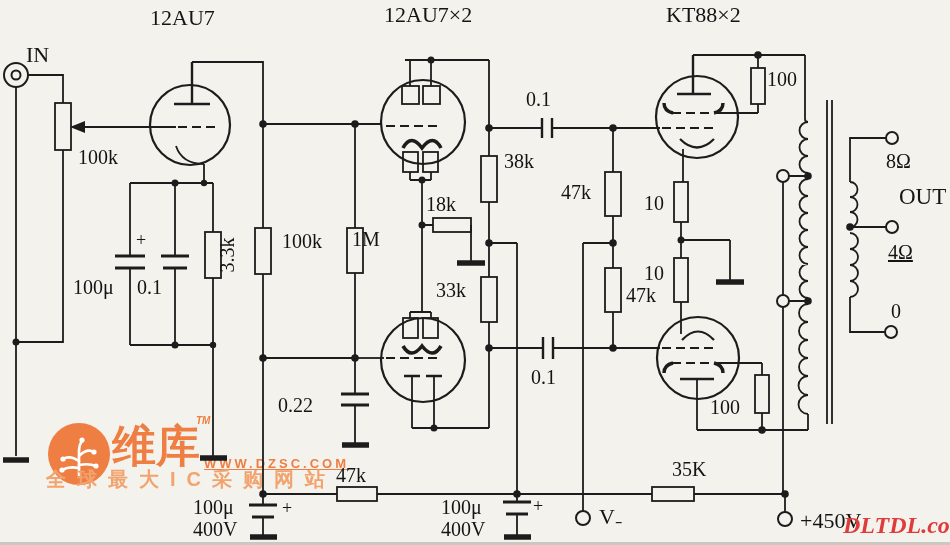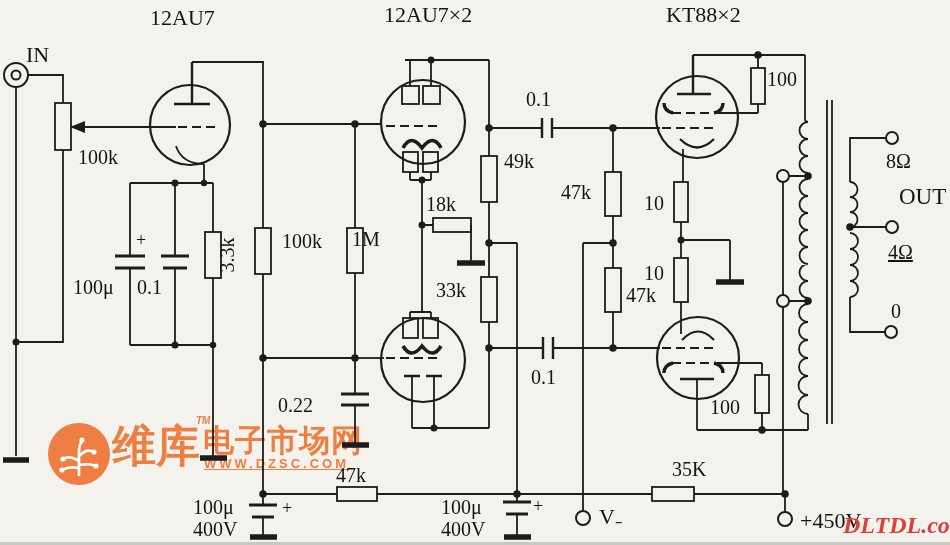--- a/index.html
+++ b/index.html
@@ -35,22 +35,22 @@
       <g fill="#ffffff">
         <circle cx="17" cy="38" r="2.6"></circle>
           <circle cx="48" cy="31" r="2.6"></circle>
         <circle cx="16" cy="49" r="2.6"></circle>
           <circle cx="36" cy="19" r="2.6"></circle>
         <circle cx="50" cy="45" r="2.6"></circle>
       </g>
     </svg>
     <div class="wm" style="left:112px;top:424px;font-size:44px;">维库</div>
     <div class="wm" style="left:196px;top:416px;font-size:10px;font-style:italic;">TM</div>
-    <div class="wm" style="left:203px;top:425px;font-size:31px;letter-spacing:1px;">电子市场网</div>
     <div class="wm" style="left:204px;top:457px;font-size:13px;letter-spacing:3px;text-decoration:underline;">WWW.DZSC.COM</div>
+    <div class="wm wm-light" style="left:46px;top:469px;font-size:20px;letter-spacing:11px;">全球最大IC采购网站</div>
   </div>
 
   <svg id="schem" width="950" height="545" viewBox="0 0 950 545">
     <g stroke="#1c1c1c" stroke-width="1.8" fill="none">
 
       <circle cx="16" cy="75" r="12" stroke-width="2"></circle>
       <circle cx="16" cy="75" r="4.5" stroke-width="2"></circle>
       <path d="M28,75 H63 V103"></path>
       <path d="M16,87 V456"></path>
       <path d="M63,150 V342 H16"></path>
@@ -237,21 +237,21 @@
     <div class="lb" style="left:899px;top:185px;font-size:23px;">OUT</div>
     <div class="lb" style="left:78px;top:147px;font-size:20px;">100k</div>
     <div class="lb" style="left:73px;top:277px;font-size:20px;">100μ</div>
     <div class="lb" style="left:136px;top:231px;font-size:18px;">+</div>
     <div class="lb" style="left:137px;top:277px;font-size:20px;">0.1</div>
     <div class="lb rot" style="left:209px;top:245px;font-size:20px;">3.3k</div>
     <div class="lb" style="left:282px;top:231px;font-size:20px;">100k</div>
     <div class="lb" style="left:352px;top:229px;font-size:20px;">1M</div>
     <div class="lb" style="left:426px;top:194px;font-size:20px;">18k</div>
     <div class="lb" style="left:436px;top:280px;font-size:20px;">33k</div>
-    <div class="lb" style="left:504px;top:151px;font-size:20px;">49k</div>
+    <div class="lb" style="left:504px;top:151px;font-size:20px;">38k</div>
     <div class="lb" style="left:526px;top:89px;font-size:20px;">0.1</div>
     <div class="lb" style="left:531px;top:367px;font-size:20px;">0.1</div>
     <div class="lb" style="left:561px;top:182px;font-size:20px;">47k</div>
     <div class="lb" style="left:626px;top:285px;font-size:20px;">47k</div>
     <div class="lb" style="left:644px;top:193px;font-size:20px;">10</div>
     <div class="lb" style="left:644px;top:263px;font-size:20px;">10</div>
     <div class="lb" style="left:767px;top:69px;font-size:20px;">100</div>
     <div class="lb" style="left:710px;top:397px;font-size:20px;">100</div>
     <div class="lb" style="left:278px;top:387px;font-size:20px;margin-top:8px;">0.22</div>
     <div class="lb" style="left:336px;top:465px;font-size:20px;">47k</div>

